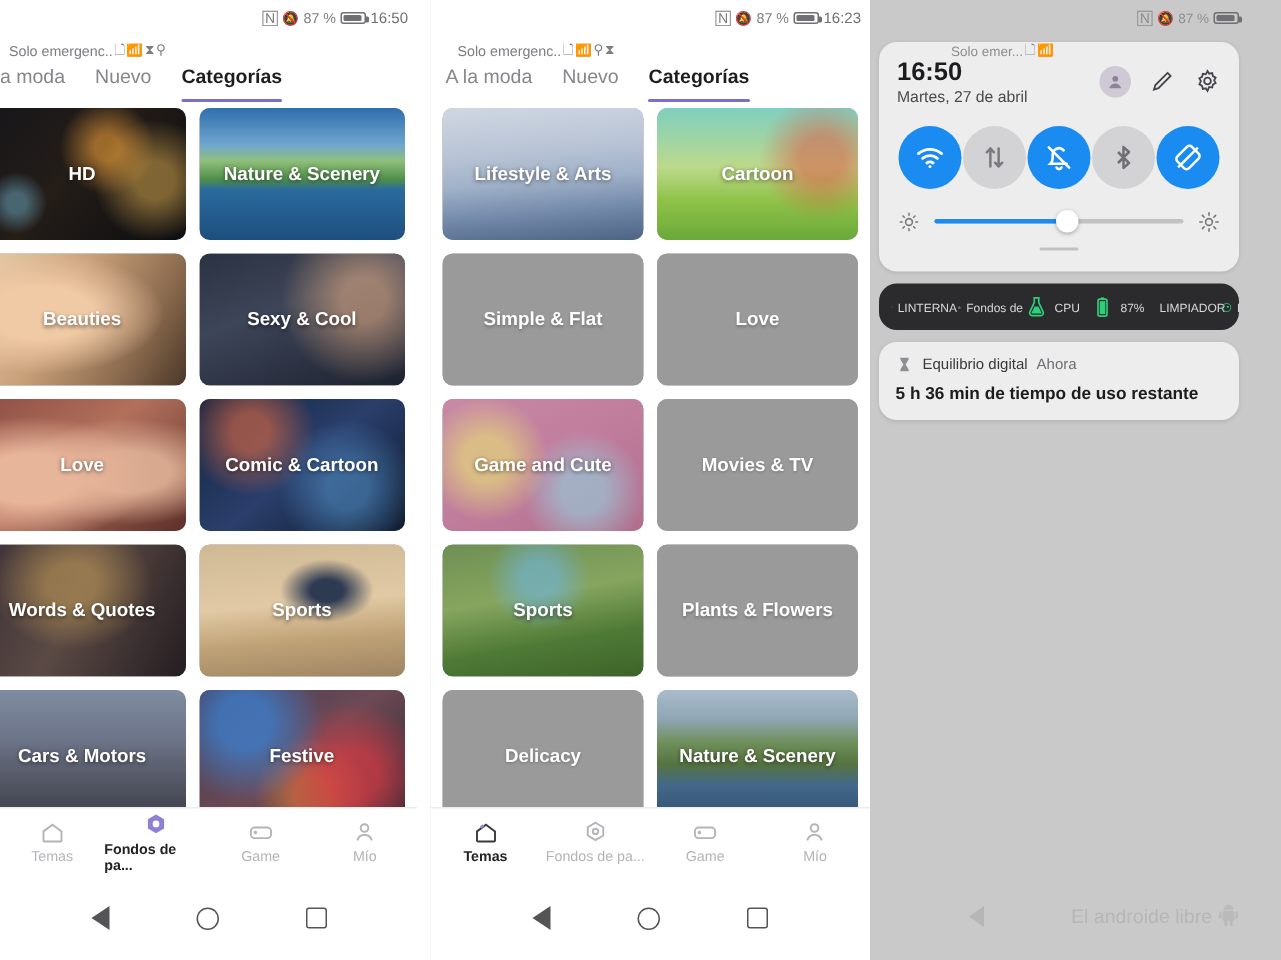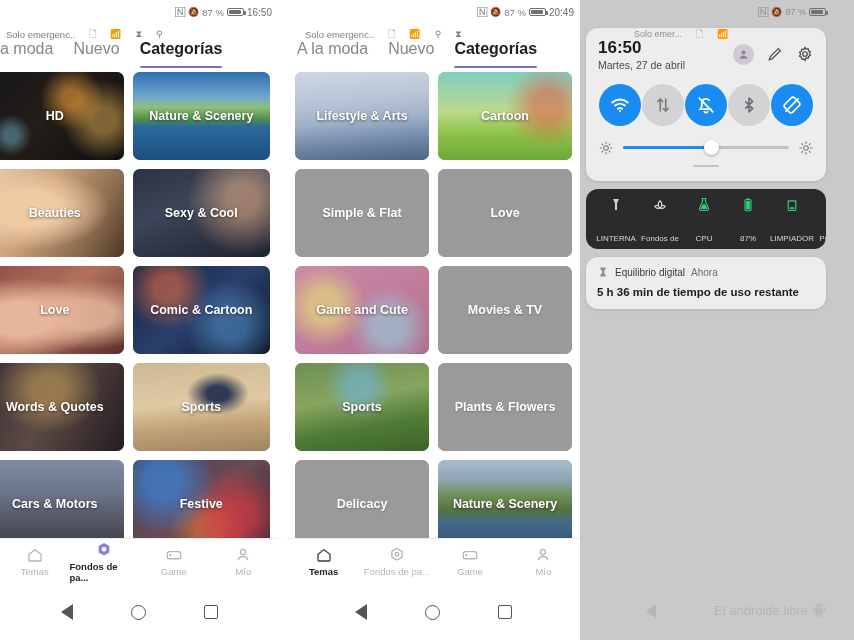--- a/index.html
+++ b/index.html
@@ -17,21 +17,21 @@
   .gap { width: 9px; background: #ffffff; height: 640px; }
   .panel-2 { width: 293px; }
   .panel-3 { width: 252px; background: #c9c9c9; }
 
   
   .statusbar {
     height: 24px; display: flex; align-items: center;
     padding: 0 6px; font-size: 9.5px; color: #7d7d82;
     background: #fff;
   }
-  .sb-left { display: flex; align-items: center; gap: 14px; white-space: nowrap; overflow: hidden; margin-top: 44px; }
+  .sb-left { display: flex; align-items: flex-start; gap: 1px; white-space: nowrap; overflow: hidden; margin-top: 44px; }
   .sb-spacer { flex: 1; }
   .sb-right { display: flex; align-items: center; gap: 3px; white-space: nowrap; }
   .sb-icon { font-size: 9px; line-height: 1; display: inline-block; }
   .batt {
     display: inline-block; width: 17px; height: 8.5px;
     border: 1px solid #6f6f74; border-radius: 2px; position: relative;
   }
   .batt::after {
     content:""; position: absolute; right: -3px; top: 2px;
     width: 2px; height: 4px; background: #6f6f74; border-radius: 0 1px 1px 0;
@@ -40,21 +40,21 @@
   .sb-time { font-size: 10px; color: #6f6f74; }
 
   
   .tabs {
     display: flex; align-items: flex-end; height: 44px;
     background: #fff; padding-left: 0px; gap: 20px;
   }
   .panel-1 .tabs { padding-left: 0px; }
   .panel-2 .tabs { padding-left: 10px; }
   .tab {
-    font-size: 16px; color: #86868b; padding-bottom: 10px;
+    font-size: 13px; color: #86868b; padding-bottom: 10px;
     position: relative; white-space: nowrap;
   }
   .tab.active { color: #1d1d1f; font-weight: bold; }
   .tab.active::after {
     content: ""; position: absolute; left: 0; right: 0; bottom: 0px;
     height: 2.5px; background: #7b6ec4; border-radius: 2px;
   }
 
   
   .grid {
@@ -136,21 +136,21 @@
   .slider .track { position: absolute; left: 0; right: 0; height: 2.5px; background: #c2c2c4; border-radius: 2px; }
   .slider .fill  { position: absolute; left: 0; width: 53%; height: 2.5px; background: #1a8bf0; border-radius: 2px; }
   .slider .knob  { position: absolute; left: 53%; width: 15px; height: 15px; margin-left: -7px; background: #fff; border-radius: 50%; box-shadow: 0 1px 3px rgba(0,0,0,.3); }
   .handle { width: 26px; height: 2.5px; background: #c2c2c4; border-radius: 2px; margin: 9px auto 0 auto; }
 
   .dark-bar {
     margin: 8px 6px 0 6px; background: #2b2b2d; border-radius: 12px;
     padding: 7px 8px 6px 8px; display: flex; justify-content: space-between;
     overflow: hidden;
   }
-  .sc { display: flex; flex-direction: column; align-items: center; gap: 20px; min-width: 44px; }
+  .sc { display: flex; flex-direction: row; align-items: center; gap: 3px; min-width: 44px; }
   .sc svg { width: 18px; height: 18px; }
   .sc span { font-size: 8px; color: #d8d8da; white-space: nowrap; }
 
   .notif {
     margin: 8px 6px 0 6px; background: #ededed; border-radius: 12px;
     padding: 9px 11px 11px 11px; box-shadow: 0 1px 3px rgba(0,0,0,.10);
   }
   .notif-head { display: flex; align-items: center; gap: 6px; }
   .notif-head svg { width: 12px; height: 12px; }
   .notif-app { font-size: 10px; color: #39393d; }
@@ -320,21 +320,21 @@
         <span class="sb-icon">⧗</span>
       </div>
       <div class="sb-spacer"></div>
       <div class="sb-right">
         <span class="sb-icon">🄽</span>
         <span class="sb-icon">🔕</span>
         <span>87 %</span>
         <span class="batt">
             <i></i>
           </span>
-        <span class="sb-time">20:49</span>
+        <span class="sb-time">16:23</span>
       </div>
     </div>
 
     <div class="tabs">
       <div class="tab">A la moda</div>
       <div class="tab">Nuevo</div>
       <div class="tab active">Categorías</div>
     </div>
 
     <div class="grid">

